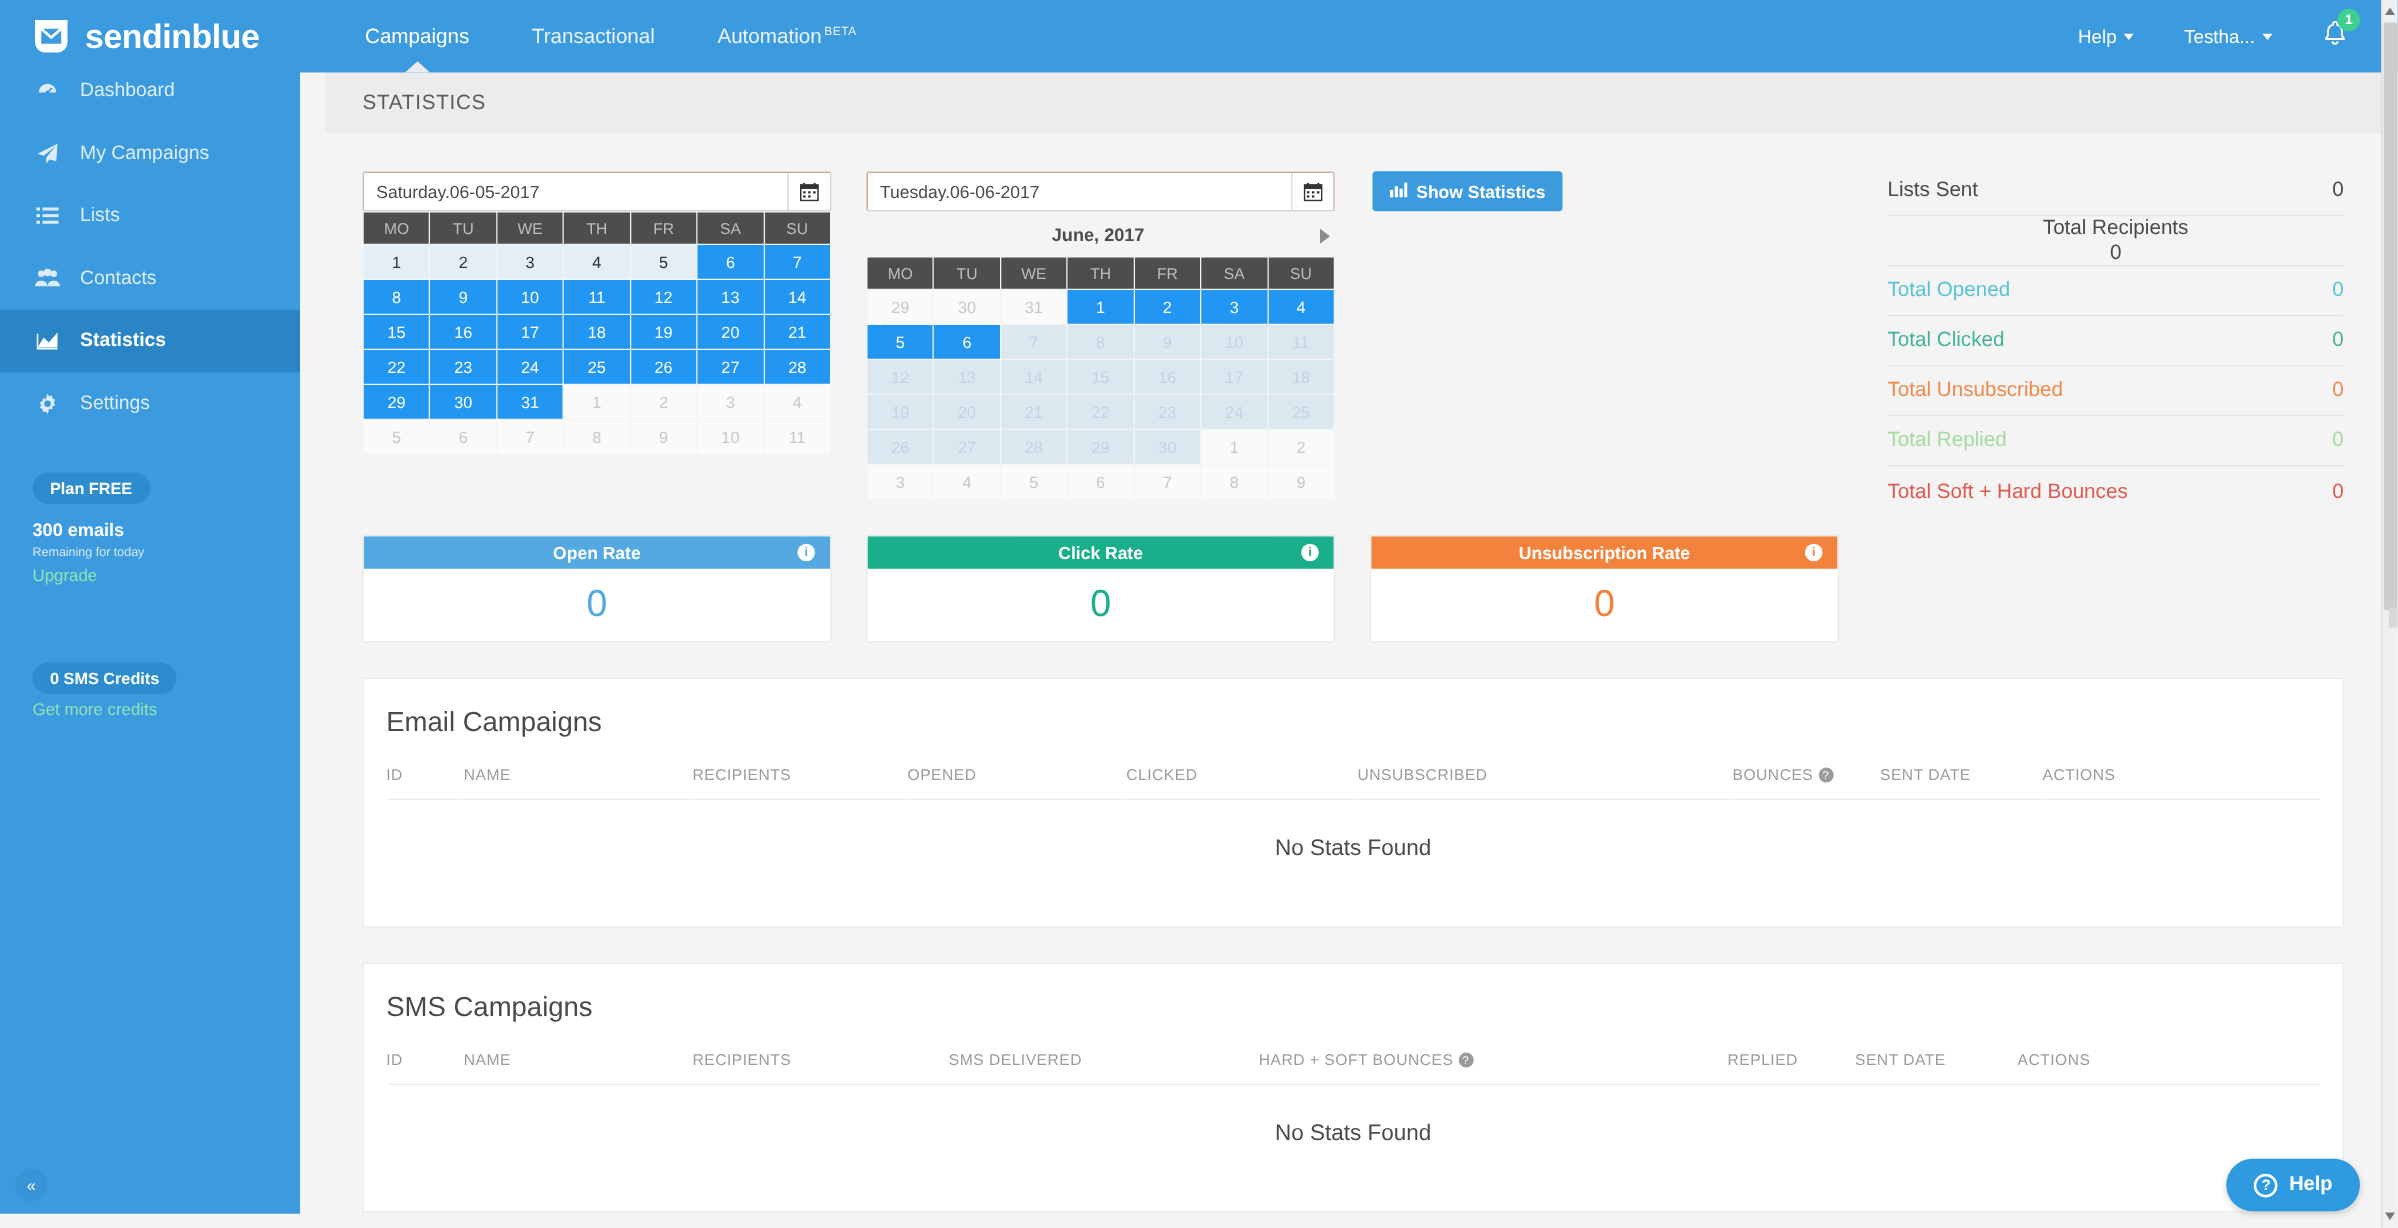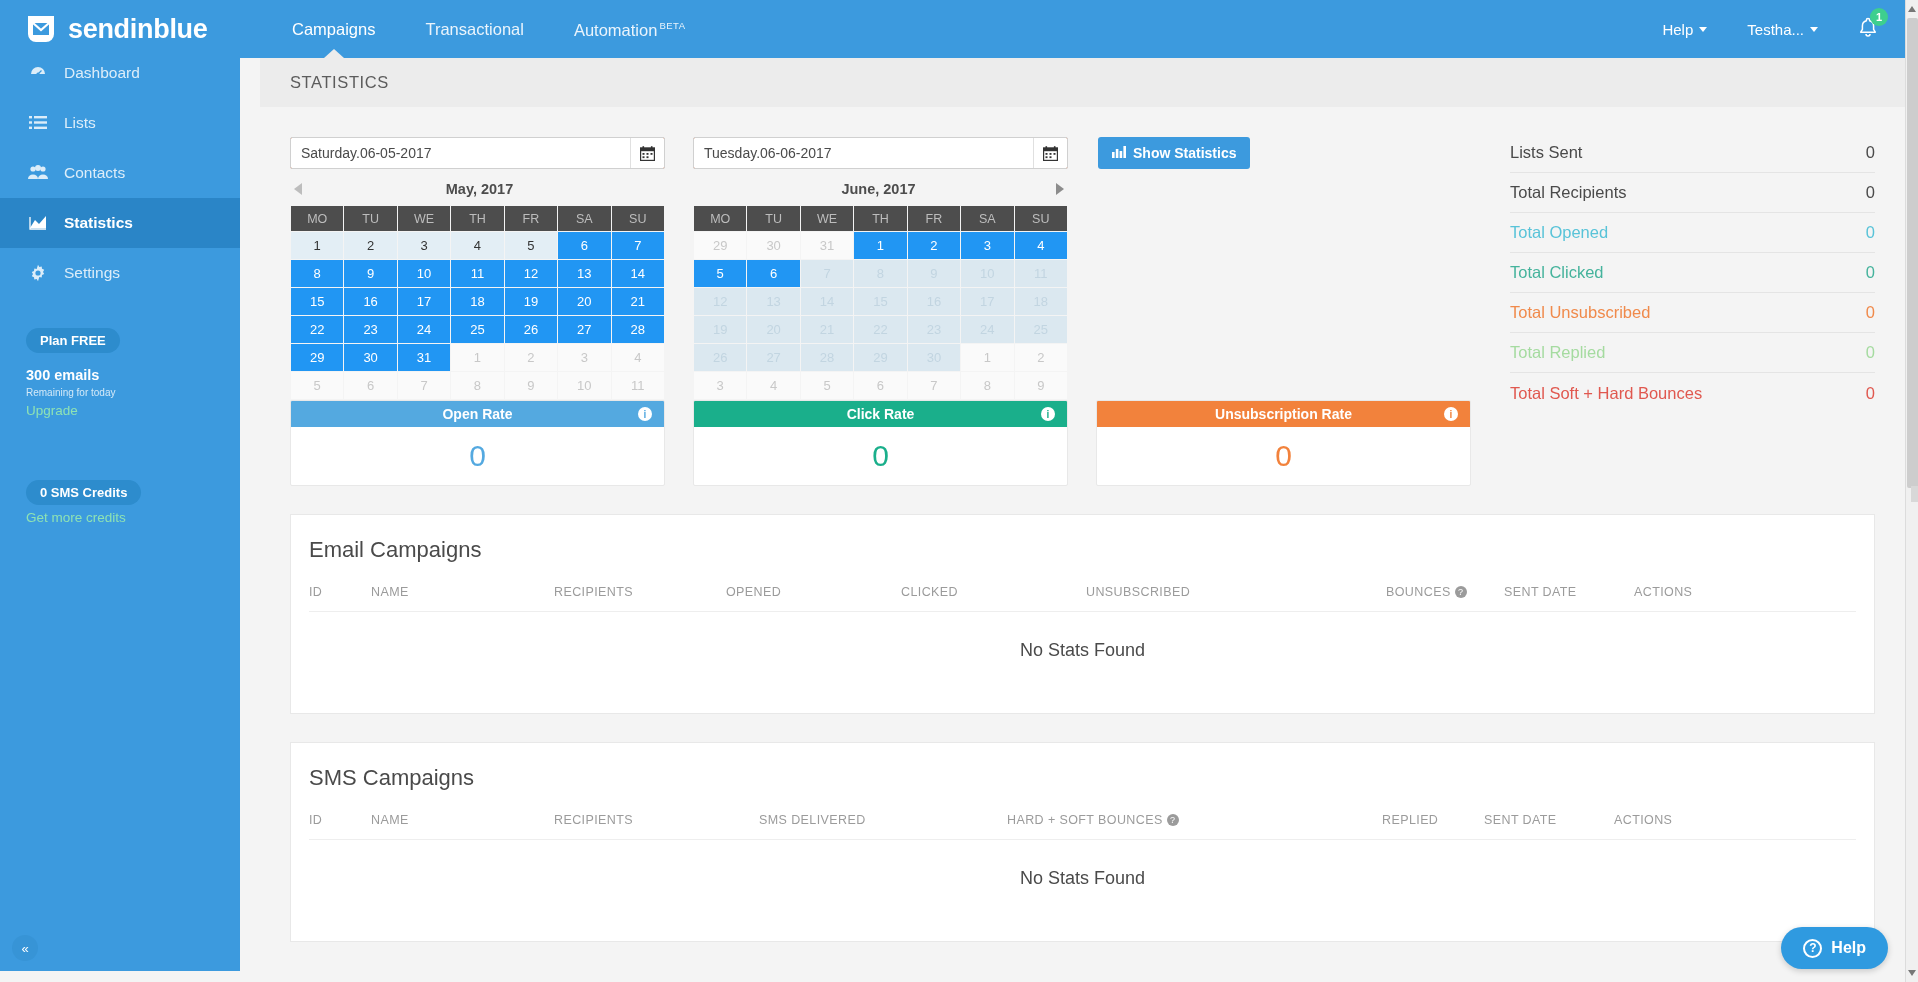--- a/index.html
+++ b/index.html
@@ -220,21 +220,21 @@
     width: 365px;
   }
   .total-row {
     display: flex; justify-content: space-between; align-items: center;
     height: 40px; border-bottom: 1px solid #e4e4e4;
     font-size: 16.5px;
   }
   .total-row:last-child { border-bottom: none; }
 
   
-  .rates { display: flex; gap: 28px; }
+  .rates { display: flex; gap: 28px; margin-top: 28px; }
   .rate-card {
     width: 375px;
     background: #ffffff;
     border: 1px solid #e8e8e8;
     border-radius: 2px;
     overflow: hidden;
   }
   .rate-head {
     height: 26px; color: #ffffff;
     display: flex; align-items: center; justify-content: center;
@@ -392,20 +392,28 @@
     <span class="nav-icon">
       <svg width="18" height="18" viewBox="0 0 18 18">
           <path d="M9 3a7 7 0 0 0-7 7h14a7 7 0 0 0-7-7z" fill="#dcedf9"></path>
           <circle cx="9" cy="10" r="1.6" fill="#3c9ade"></circle>
           <path d="M9 10 L12.5 6.5" stroke="#3c9ade" stroke-width="1.3"></path>
         </svg>
     </span>
     <span>Dashboard</span>
   </div>
 
+  <div class="nav-item">
+    <span class="nav-icon">
+      <svg width="18" height="18" viewBox="0 0 18 18">
+          <path d="M17 1 L1 9 L6 10.5 L15.5 3 L8 12 L8 17 L10.5 13.5 L16 15 Z" fill="#dcedf9"></path>
+        </svg>
+    </span>
+    <span>My Campaigns</span>
+  </div>
 
   <div class="nav-item">
     <span class="nav-icon">
       <svg width="18" height="18" viewBox="0 0 18 18">
         <rect x="0" y="2" width="3" height="2.4" fill="#dcedf9"></rect>
           <rect x="5" y="2" width="13" height="2.4" fill="#dcedf9"></rect>
         <rect x="0" y="7.3" width="3" height="2.4" fill="#dcedf9"></rect>
           <rect x="5" y="7.3" width="13" height="2.4" fill="#dcedf9"></rect>
         <rect x="0" y="12.6" width="3" height="2.4" fill="#dcedf9"></rect>
           <rect x="5" y="12.6" width="13" height="2.4" fill="#dcedf9"></rect>
@@ -485,25 +493,20 @@
               <rect x="2.5" y="0.2" width="1.6" height="3" fill="#333"></rect>
               <rect x="10.9" y="0.2" width="1.6" height="3" fill="#333"></rect>
               <rect x="2.5" y="7" width="2" height="1.8" fill="#333"></rect>
                 <rect x="6.5" y="7" width="2" height="1.8" fill="#333"></rect>
                 <rect x="10.5" y="7" width="2" height="1.8" fill="#333"></rect>
               <rect x="2.5" y="10.3" width="2" height="1.8" fill="#333"></rect>
                 <rect x="6.5" y="10.3" width="2" height="1.8" fill="#333"></rect>
             </svg>
           </span>
         </div>
-        <div class="cal-header">
-          <span class="cal-arrow prev"></span>
-          <span class="cal-title">May, 2017</span>
-          <span class="cal-arrow spacer"></span>
-        </div>
         <table class="cal">
           <thead>
             <tr>
               <th>MO</th>
               <th>TU</th>
               <th>WE</th>
               <th>TH</th>
               <th>FR</th>
               <th>SA</th>
               <th>SU</th>
@@ -674,21 +677,21 @@
           <span>Show Statistics</span>
         </button>
       </div>
     </div>
 
     <div class="totals">
         <div class="total-row" style="color: rgb(74, 74, 74);">
           <span>Lists Sent</span>
           <span>0</span>
         </div>
-        <div class="total-row" style="color: rgb(74, 74, 74);">
+        <div class="total-row" style="color: rgb(74, 74, 74); flex-direction: column;">
           <span>Total Recipients</span>
           <span>0</span>
         </div>
         <div class="total-row" style="color: rgb(88, 195, 216);">
           <span>Total Opened</span>
           <span>0</span>
         </div>
         <div class="total-row" style="color: rgb(69, 179, 156);">
           <span>Total Clicked</span>
           <span>0</span>

